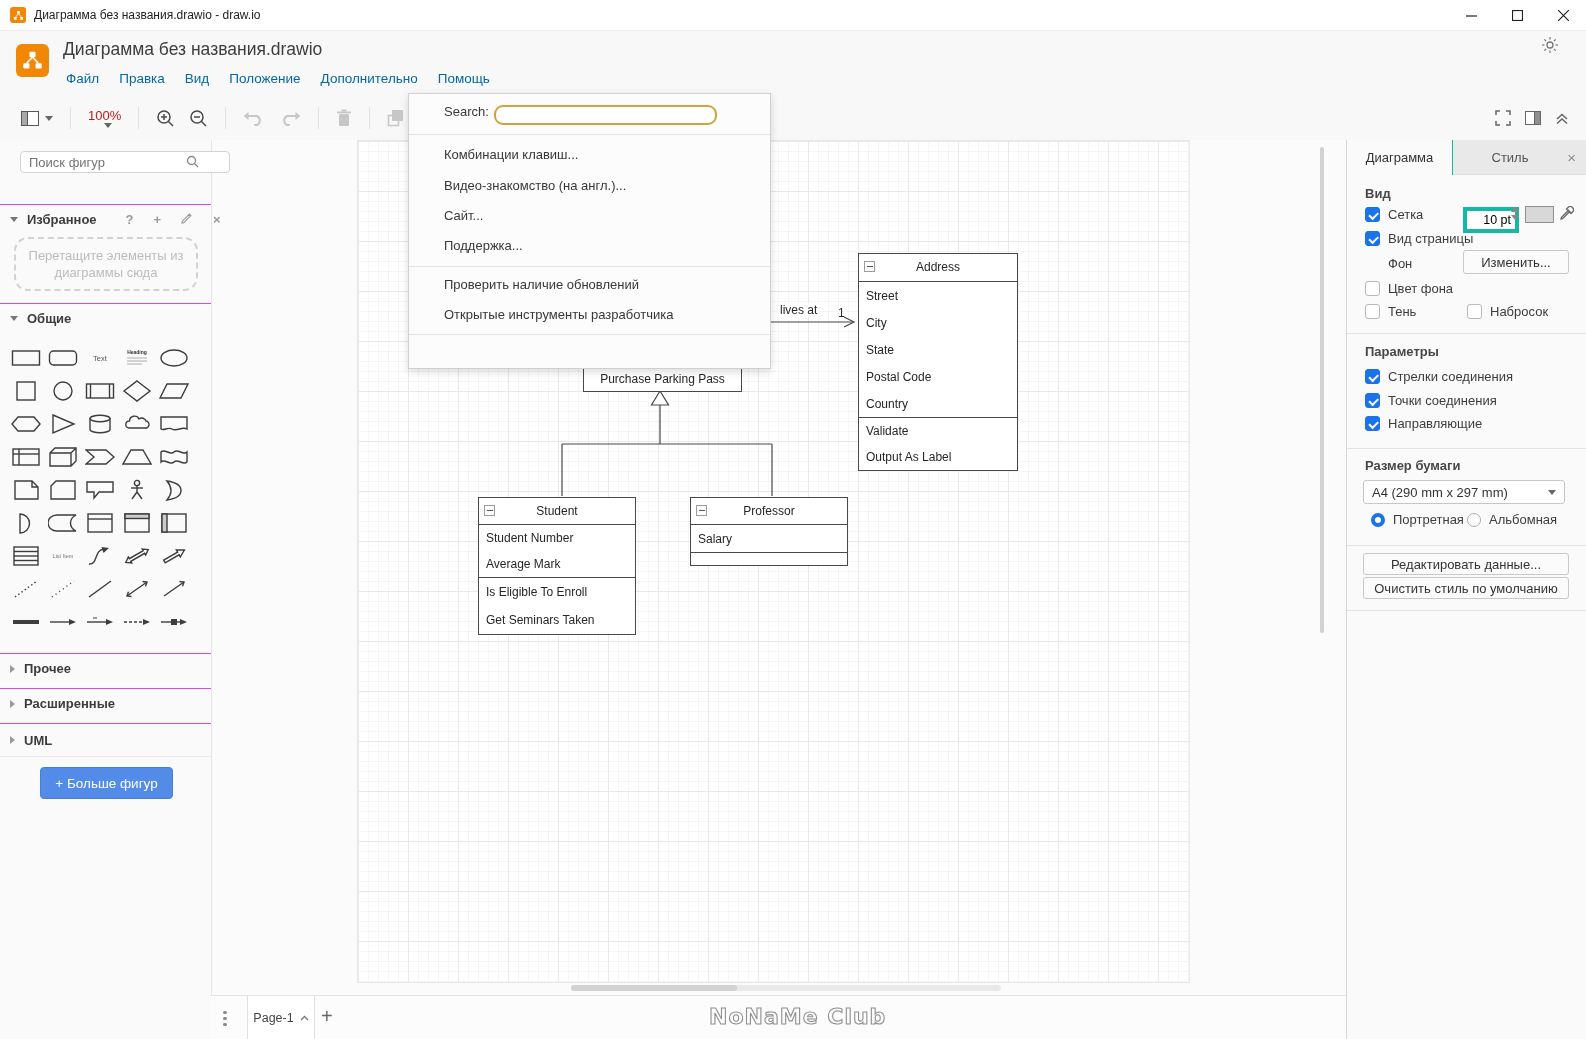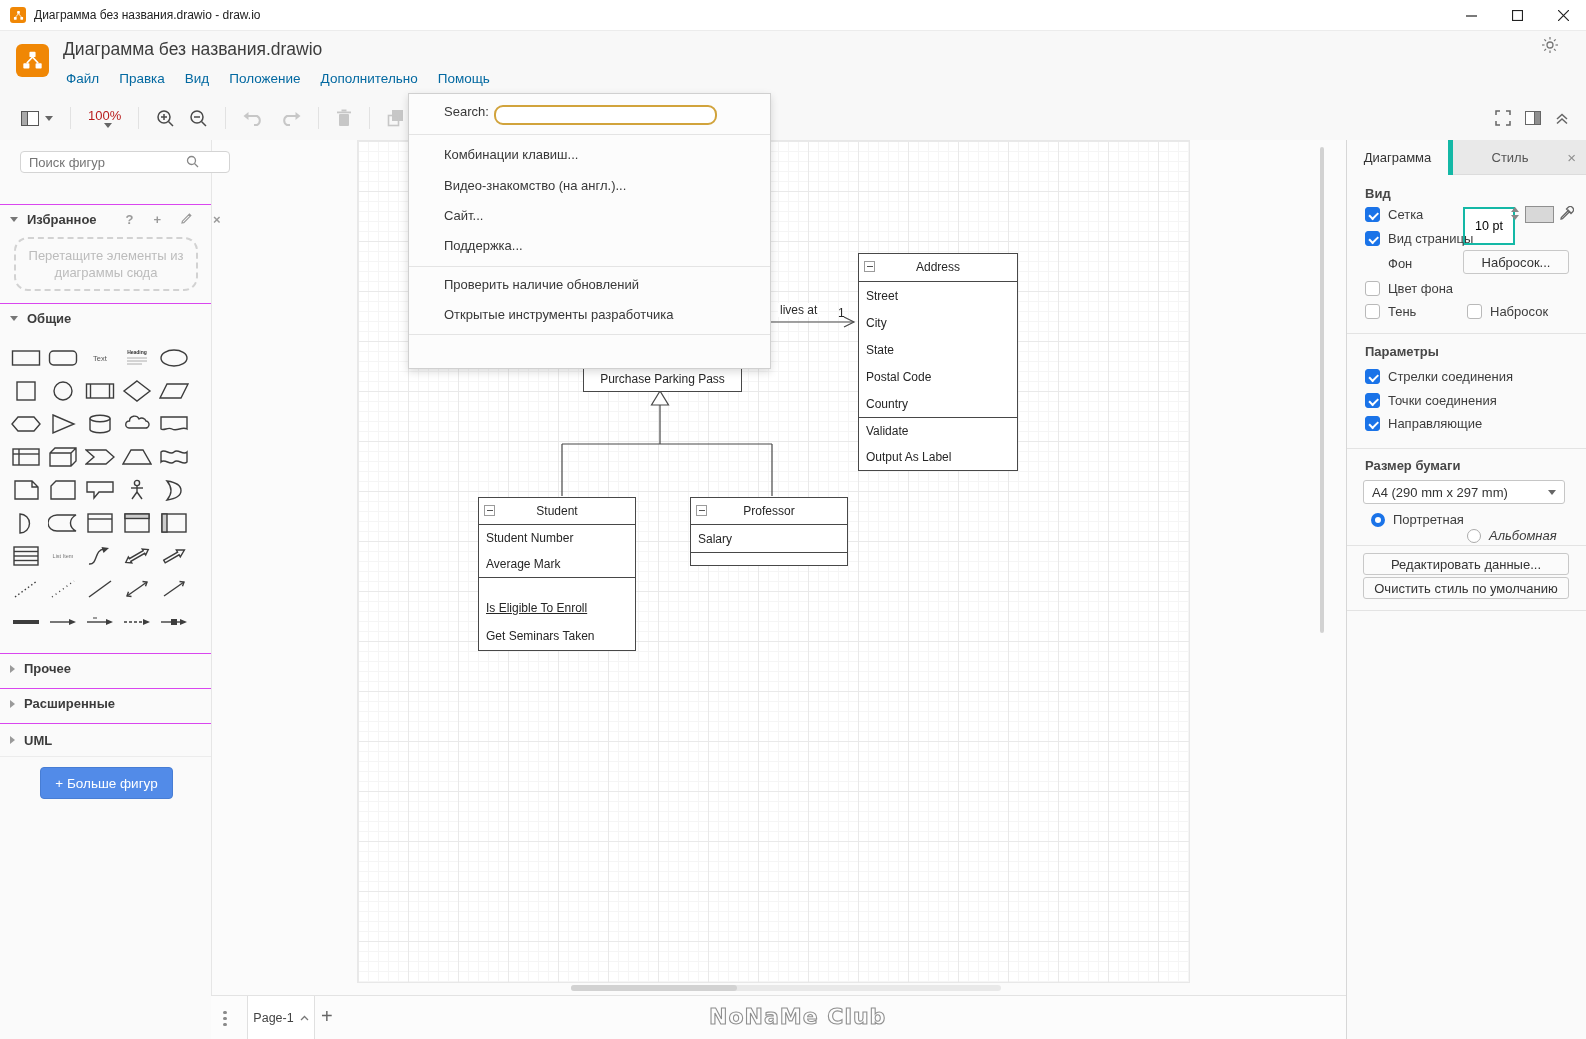--- a/index.html
+++ b/index.html
@@ -47,50 +47,50 @@
       linear-gradient(#f5f5f5 1px,transparent 1px),
       linear-gradient(90deg,#f5f5f5 1px,transparent 1px);
     background-size:50px 50px,50px 50px,10px 10px,10px 10px;}
   
   .uml{position:absolute;background:#fff;border:1px solid #484848;font-size:12px;color:#262626;z-index:3;box-sizing:border-box;}
   .uml .t{position:relative;border-bottom:1px solid #484848;text-align:center;height:26px;line-height:26px;}
   .uml .r{padding-left:7px;display:flex;align-items:center;box-sizing:border-box;}
   .uml .sep{border-top:1px solid #484848;}
   .collapse{position:absolute;left:5px;top:7px;width:11px;height:11px;border:1px solid #9b9b9b;background:#fff;box-sizing:border-box;}
   .collapse::after{content:"";position:absolute;left:1.5px;top:3.8px;width:6px;border-top:1.2px solid #555;}
-  .u{text-decoration:underline;margin-top:16px;}
+  .u{}
   #edges{position:absolute;left:0;top:0;width:1586px;height:1039px;z-index:2;pointer-events:none;}
   .edge-label{position:absolute;z-index:3;font-size:12px;color:#2a2a2a;background:#fff;padding:0 2px;}
   .mult{position:absolute;z-index:3;font-size:12px;color:#2a2a2a;}
   .scroll-h{position:absolute;border-radius:3px;background:#e9e9e9;}
   .scroll-thumb{position:absolute;border-radius:3px;background:#d2d2d2;}
   
   #footer{left:211px;top:995px;width:1135px;height:44px;background:#fcfcfc;border-top:1px solid #e3e3e3;}
   #page-tab{position:absolute;left:36px;top:0;width:66px;height:43px;background:#fff;border-left:1px solid #e0e0e0;border-right:1px solid #e0e0e0;
     display:flex;align-items:center;justify-content:center;gap:6px;font-size:12.5px;color:#444;}
   .kebab span{display:block;width:3.5px;height:3.5px;border-radius:50%;background:#8a8a8a;margin:2.5px 0;}
   #watermark{position:absolute;left:498px;top:8px;font-weight:700;font-size:22px;letter-spacing:1px;color:#fdfdfd;
     -webkit-text-stroke:1.1px #8f8f8f;font-family:"DejaVu Sans",sans-serif;}
   
   #panel{left:1346px;top:140px;width:240px;height:899px;background:#fafafa;border-left:1px solid #d7d7d7;box-sizing:border-box;}
   #panel-tabs{position:absolute;left:0;top:0;width:239px;height:35px;background:#e9e9e9;border-bottom:1px solid #dcdcdc;box-sizing:border-box;}
-  #tab-diagram{position:absolute;left:0;top:0;width:106px;height:35px;background:#fafafa;border-right:5px solid #14b8a6;
+  #tab-diagram{position:absolute;left:0;top:0;width:106px;height:35px;background:#fafafa;border-right:1px solid #14b8a6;
     display:flex;align-items:center;justify-content:center;font-size:13px;color:#333;box-sizing:border-box;}
   #tab-style{position:absolute;left:118px;top:0;width:90px;height:35px;display:flex;align-items:center;justify-content:center;font-size:13px;color:#555;}
   .phead{position:absolute;font-size:13px;font-weight:700;color:#474747;}
   .prow{position:absolute;display:flex;align-items:center;gap:8px;font-size:13px;color:#3d3d3d;}
   .cb{width:15px;height:15px;border:1px solid #b9b9b9;border-radius:3px;background:#fff;display:inline-block;position:relative;flex:none;box-sizing:border-box;}
   .cb.on{background:#1a73e8;border-color:#1a73e8;}
   .cb.on::after{content:"";position:absolute;left:2.6px;top:3.6px;width:7px;height:3.5px;border-left:2px solid #fff;border-bottom:2px solid #fff;transform:rotate(-45deg);}
   .radio{width:14px;height:14px;border-radius:50%;border:1px solid #ababab;background:#fff;box-sizing:border-box;flex:none;}
   .radio.on{border:4.5px solid #1a73e8;}
   .pbtn{position:absolute;background:#fbfbfb;border:1px solid #c8c8c8;border-radius:3px;font-size:13px;color:#333;
     display:flex;align-items:center;justify-content:center;box-sizing:border-box;}
   .psep{position:absolute;left:0;width:240px;border-top:1px solid #e3e3e3;}
-  #grid-size-input{position:absolute;left:116px;top:67px;width:40px;height:18px;border:2px solid #14b8a6;background:#fff;font-size:12.5px;text-align:center;padding:8px 4px;outline:none;}
+  #grid-size-input{position:absolute;left:116px;top:67px;width:40px;height:18px;border:4px solid #14b8a6;background:#fff;font-size:12.5px;text-align:right;padding:0 4px;outline:none;}
   .spin{position:absolute;left:164px;top:67px;display:flex;flex-direction:column;gap:3px;}
   .spin i{width:0;height:0;border-left:4px solid transparent;border-right:4px solid transparent;display:block;}
   .spin .up{border-bottom:5px solid #888;}
   .spin .dn{border-top:5px solid #888;}
   #grid-swatch{position:absolute;left:178px;top:66px;width:29px;height:17px;background:#d8d8d8;border:1px solid #8f8f8f;box-sizing:border-box;}
   #paper-select{position:absolute;left:16px;top:340px;width:202px;height:24px;background:#fff;border:1px solid #c6c6c6;border-radius:3px;
     display:flex;align-items:center;font-size:13px;color:#333;padding:0 8px;justify-content:space-between;box-sizing:border-box;}
   .x-ico{font-size:15px;color:#8f8f8f;line-height:1;}
 </style>
 </head>
@@ -645,21 +645,21 @@
   </span>
 
   <div class="prow" style="left:18px;top:91px;">
     <span class="cb on"></span>
     <span>Вид страницы</span>
   </div>
 
   <div class="prow" style="left:41px;top:116px;">
     <span>Фон</span>
   </div>
-  <div class="pbtn" style="left:116px;top:110px;width:106px;height:24px;">Набросок...</div>
+  <div class="pbtn" style="left:116px;top:110px;width:106px;height:24px;">Изменить...</div>
 
   <div class="prow" style="left:18px;top:141px;">
     <span class="cb"></span>
     <span>Цвет фона</span>
   </div>
   <div class="prow" style="left:18px;top:164px;">
     <span class="cb"></span>
     <span>Тень</span>
   </div>
   <div class="prow" style="left:120px;top:164px;">
@@ -688,21 +688,21 @@
 
   <div id="paper-select">
     <span>A4 (290 mm x 297 mm)</span>
     <span class="car-dn"></span>
   </div>
 
   <div class="prow" style="left:24px;top:372px;">
     <span class="radio on"></span>
     <span>Портретная</span>
   </div>
-  <div class="prow" style="left:120px;top:388px;font-style:italic;">
+  <div class="prow" style="left:120px;top:372px;">
     <span class="radio"></span>
     <span>Альбомная</span>
   </div>
 
   <div class="psep" style="top:405px;"></div>
   <div class="pbtn" style="left:16px;top:413px;width:206px;height:22px;">Редактировать данные...</div>
   <div class="pbtn" style="left:16px;top:437px;width:206px;height:22px;">Очистить стиль по умолчанию</div>
   <div class="psep" style="top:470px;"></div>
 </div>
 

